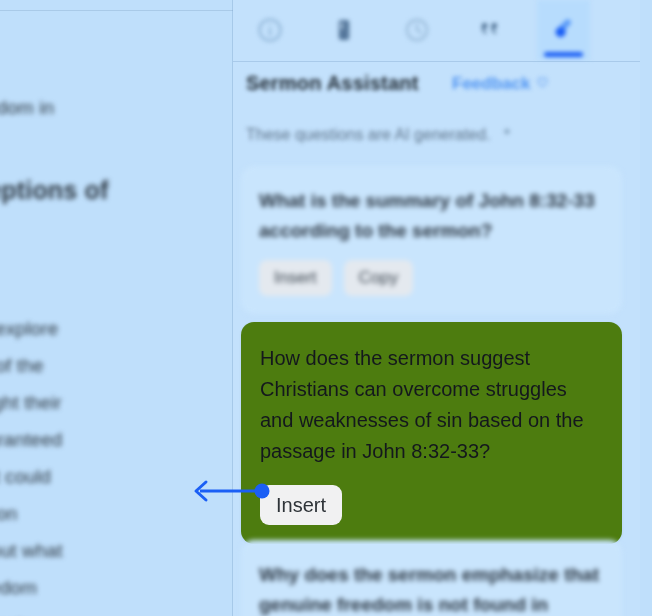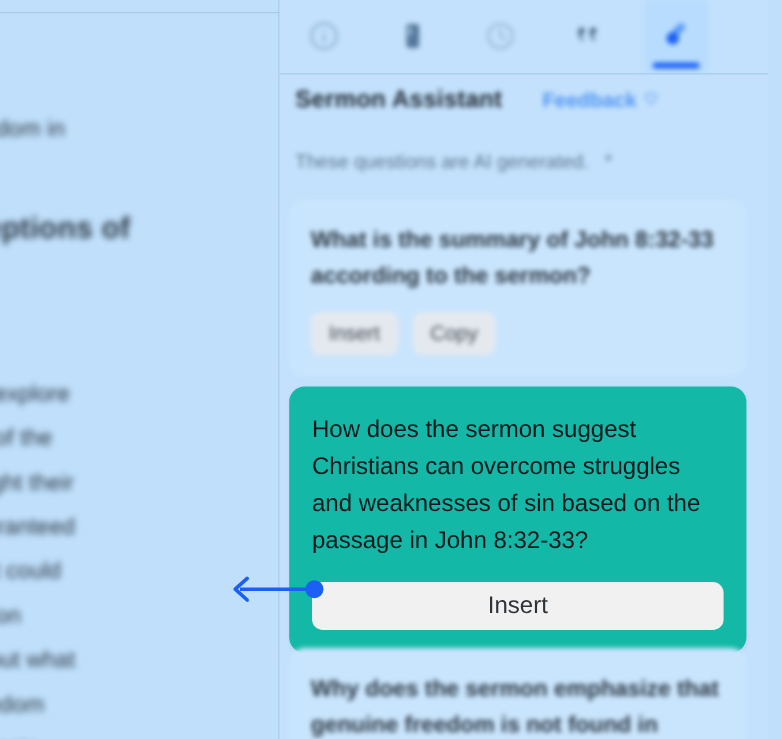--- a/index.html
+++ b/index.html
@@ -131,30 +131,30 @@
     font-size:17px;color:#3c4650;
     padding:8px 15px;cursor:pointer;
   }
 
   #card1{top:166px;}
   #card3{top:540px;}
 
   
   #card2{
     position:absolute;left:8px;top:322px;width:381px;
-    background:#14b8a6;border-radius:13px;
+    background:#4d7c0f;border-radius:13px;
     padding:21px 19px 19px 19px;
     box-sizing:border-box;
     box-shadow:0 1px 3px rgba(30,60,90,.07);
   }
   #card2 .qtext{
     font-size:20px;line-height:31px;color:#14181d;font-weight:400;
     letter-spacing:0;
   }
-  #card2 .qbtns{margin-top:18px;display:flex;flex-direction:column;}
+  #card2 .qbtns{margin-top:18px;display:flex;}
   #card2 .qbtn{
     background:#f1f1f2;border:none;border-radius:9px;
     font-family:"Liberation Sans", sans-serif;
     font-size:20px;color:#2e3338;
     padding:7px 16px;cursor:pointer;line-height:26px;
   }
 
   
   #annotation{
     position:absolute;left:0;top:0;width:652px;height:616px;

